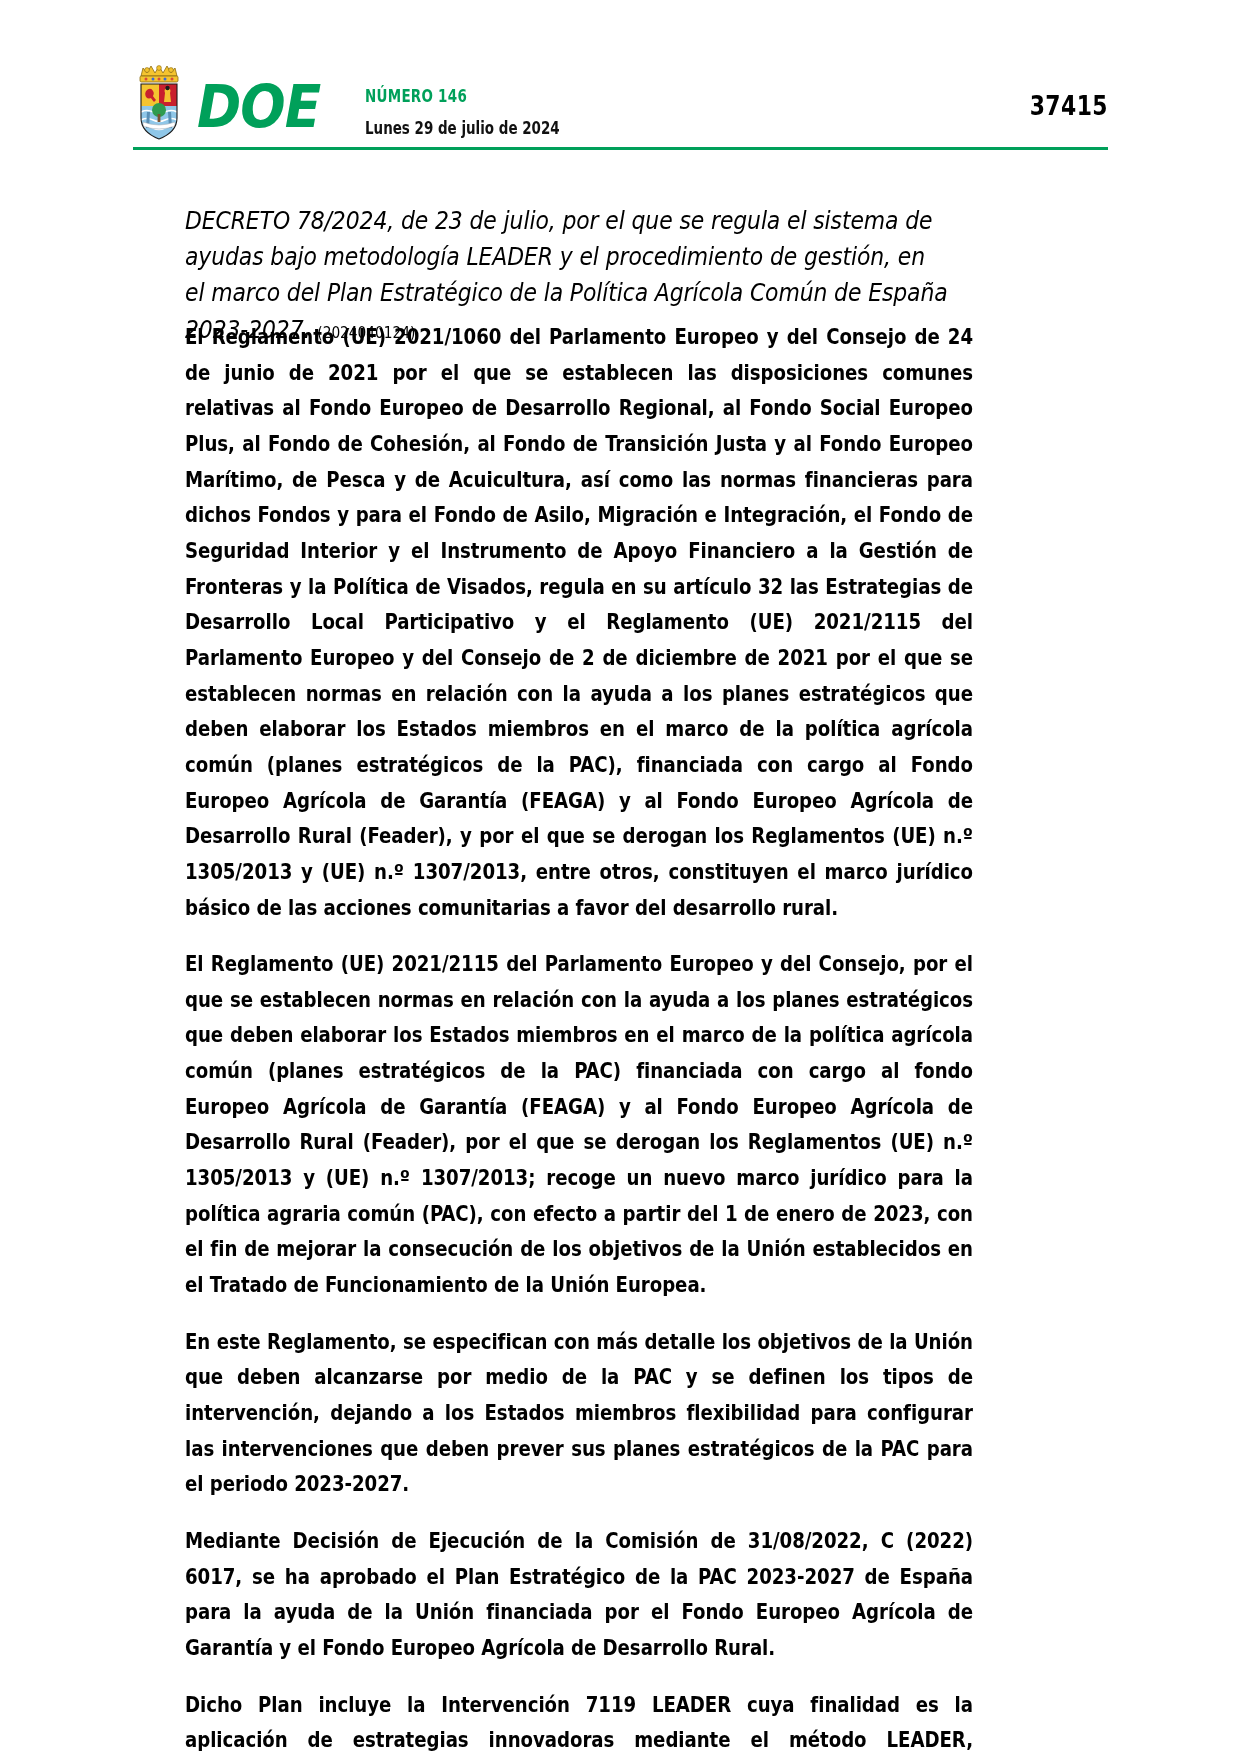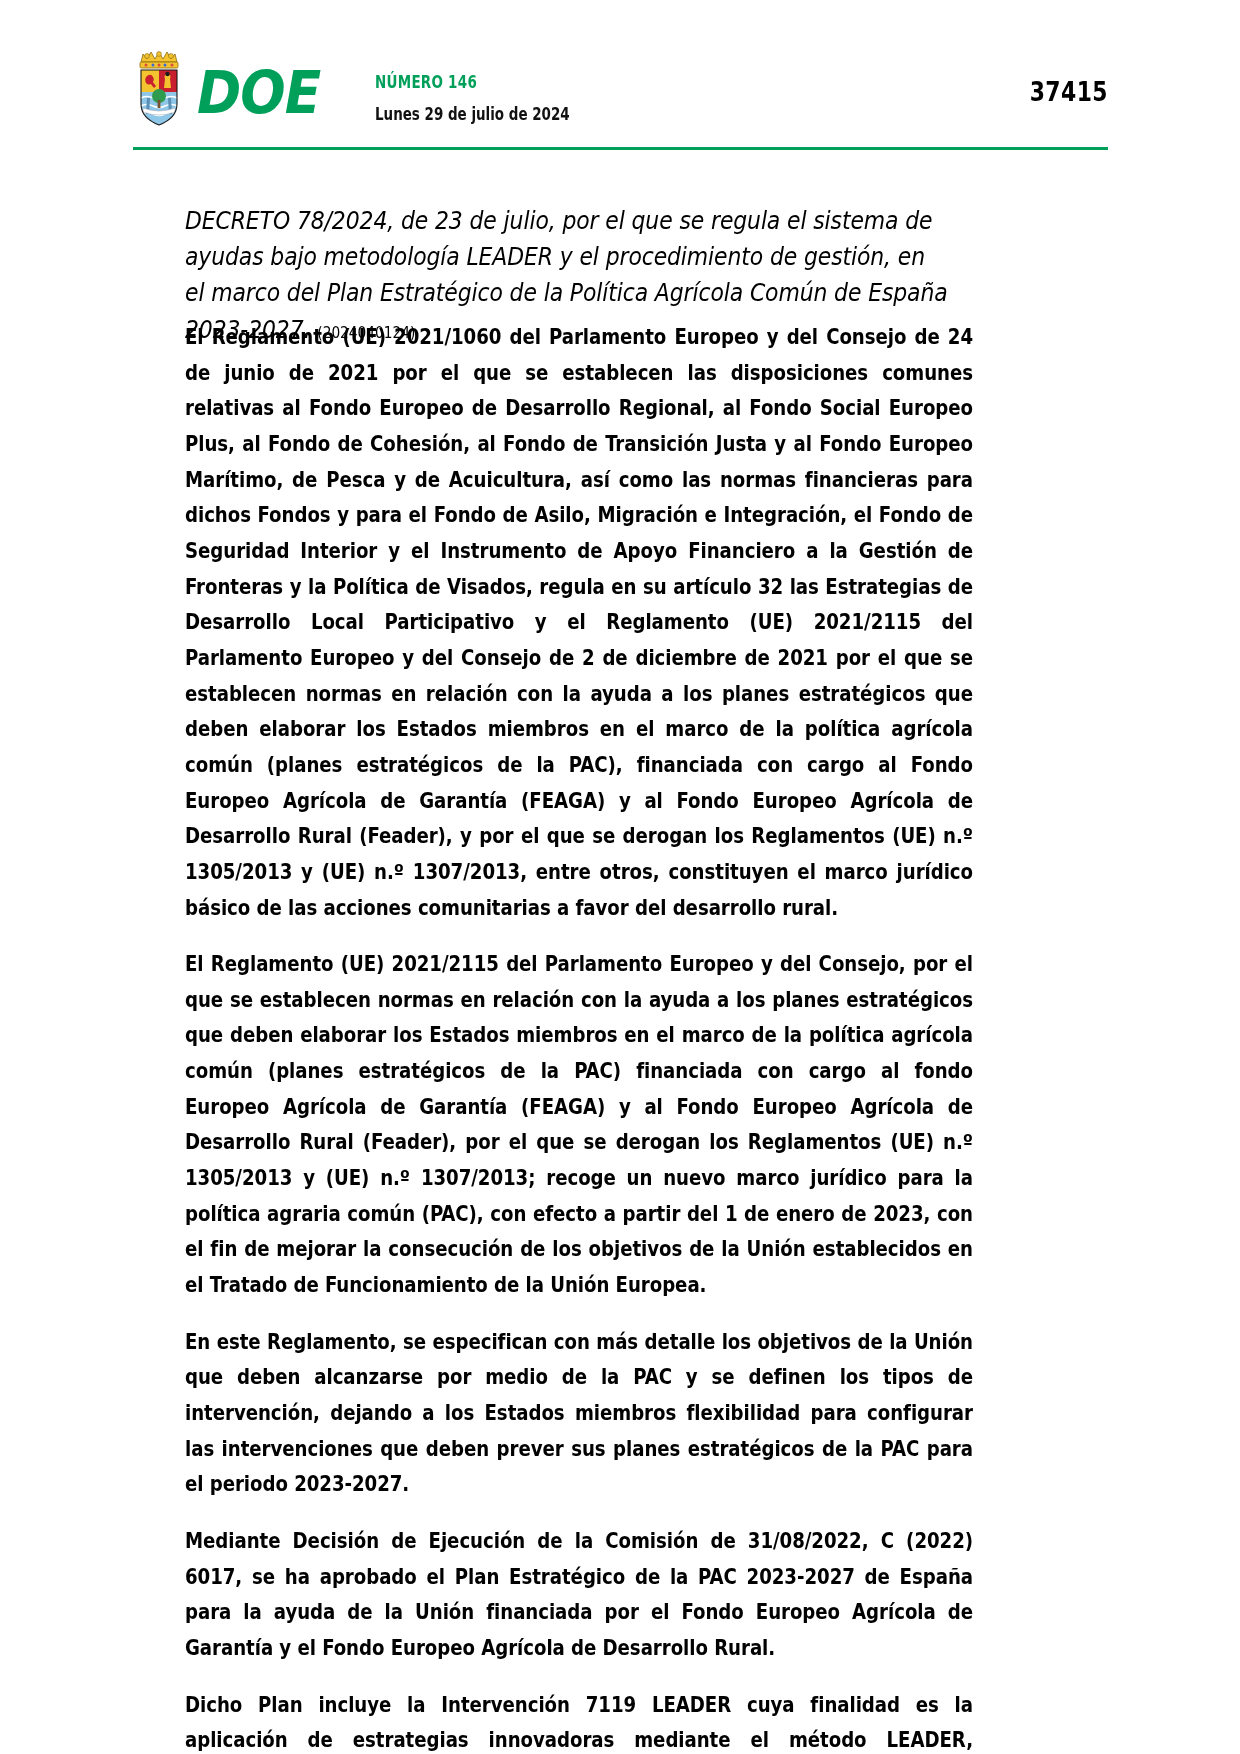--- a/index.html
+++ b/index.html
@@ -19,21 +19,21 @@
   .page {
     position: absolute;
     inset: 0;
     background: #ffffff;
   }
 
   
   .masthead {
     position: absolute;
     left: 133px;
-    top: 48px;
+    top: 62px;
     width: 975px;
     height: 88px;
   }
 
   .masthead-row {
     display: flex;
     align-items: flex-start;
     height: 78px;
   }
 
@@ -53,21 +53,21 @@
     letter-spacing: -1px;
     color: #00A05A;
     line-height: 1;
     margin-top: 16px;
     transform: scaleX(0.92);
     transform-origin: left top;
   }
 
   .issue-block {
     flex: 0 0 auto;
-    margin-left: 44px;
+    margin-left: 34px;
     margin-top: 22px;
     line-height: 1.45;
   }
   .issue-number {
     font-family: "DejaVu Sans Condensed", "Liberation Sans Narrow", "Liberation Sans", sans-serif;
     font-size: 17px;
     font-weight: bold;
     color: #00A05A;
     letter-spacing: 0.3px;
     transform: scaleX(0.88);

